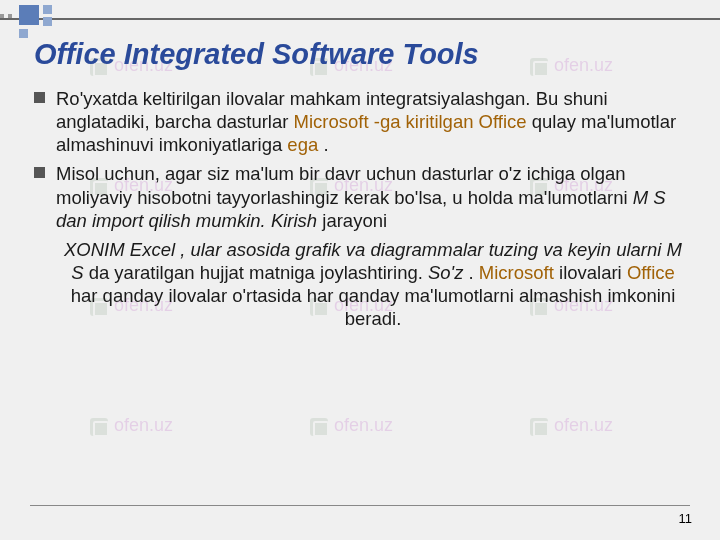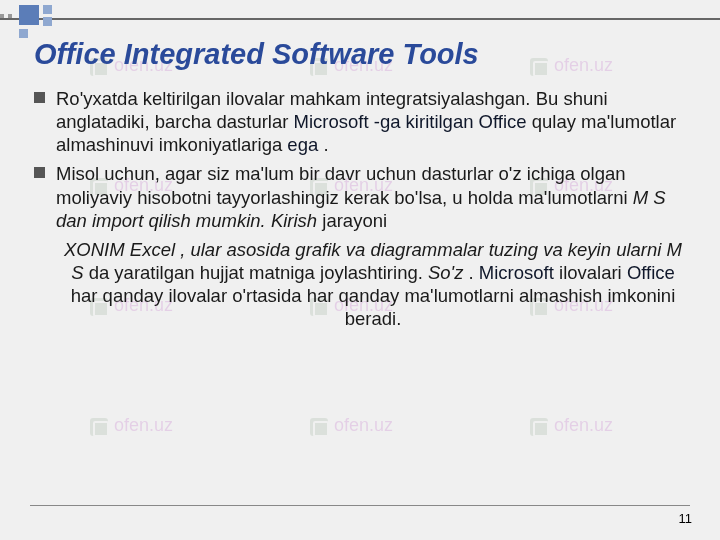--- a/index.html
+++ b/index.html
@@ -104,21 +104,21 @@
       width: 11px; height: 11px;
       background: #555;
     }
     .indent {
       padding-left: 26px;
       font-size: 18.5px;
       line-height: 1.25;
       color: #1a1a1a;
       text-align: center;
     }
-    .link { color: #0f172a; }
+    .link { color: #a16207; }
     .italic { font-style: italic; }
     .page-num {
       position: absolute;
       bottom: 14px; right: 28px;
       font-size: 13px;
       font-weight: normal;
       color: #000;
       z-index: 2;
     }
     .divider {

